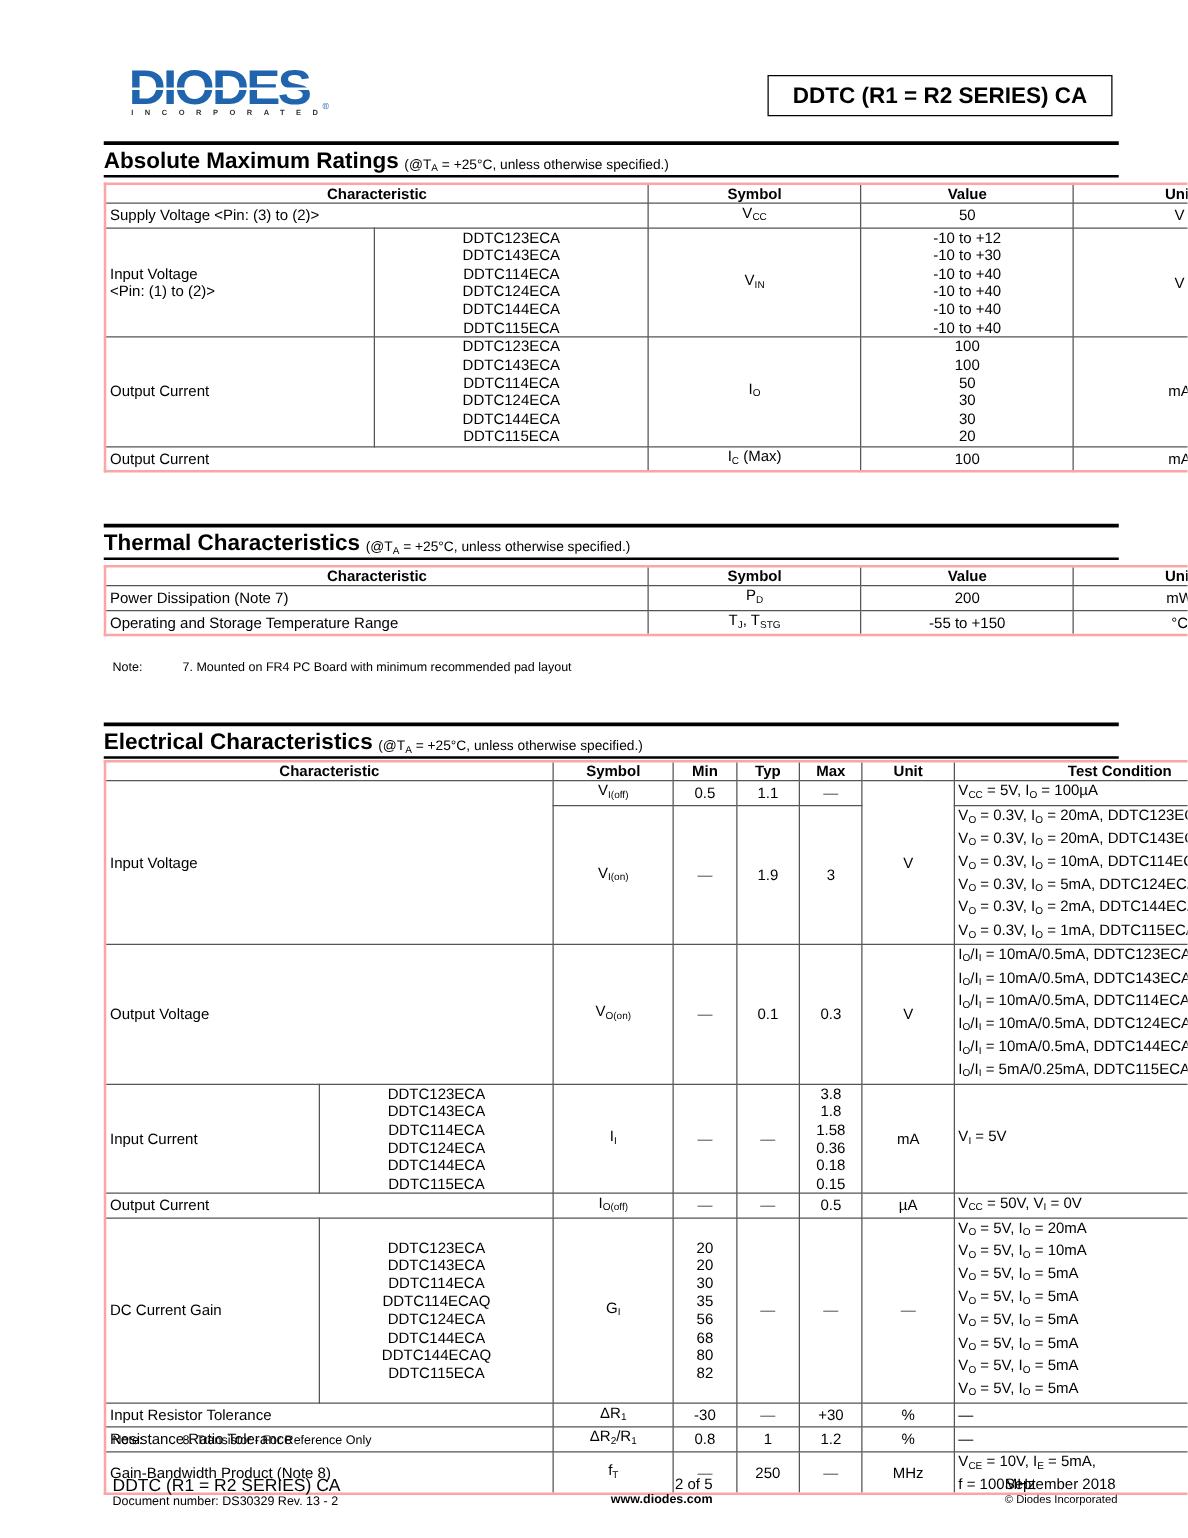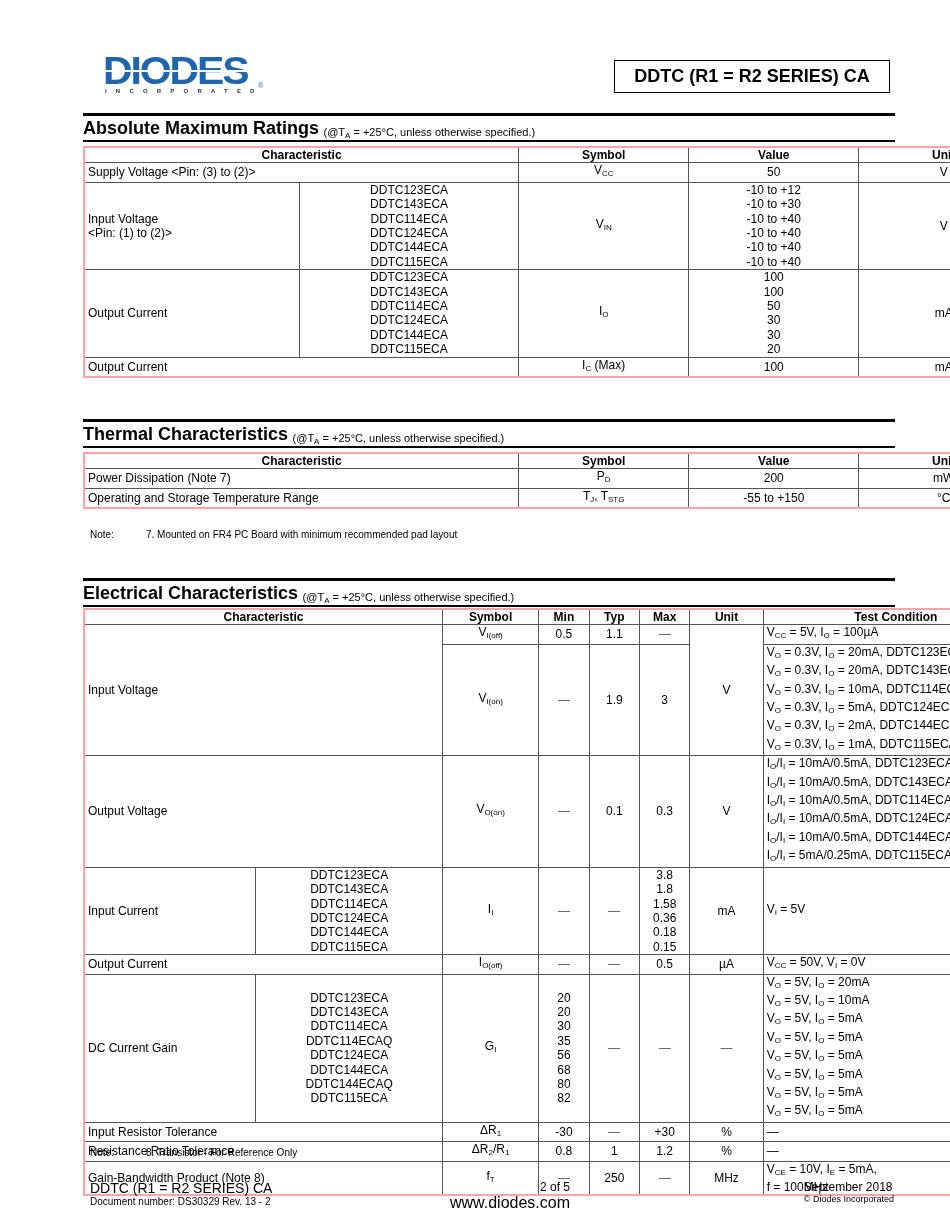--- a/index.html
+++ b/index.html
@@ -334,18 +334,18 @@
   <span>Note:</span>
   <span class="n2">8. Transistor - For Reference Only</span>
 </div>
 
 <div class="footer" style="left:90px;">
   <div style="font-size:14px;">DDTC (R1 = R2 SERIES) CA</div>
   <div>Document number: DS30329 Rev. 13 - 2</div>
 </div>
 <div class="footer" style="left:420px; width:150px; text-align:right;">
   <div style="font-size:12px;">2 of 5</div>
-  <div style="font-size:16px; font-weight:normal;">www.diodes.com</div>
+  <div style="font-size:10px; font-weight:bold;">www.diodes.com</div>
 </div>
 <div class="footer" style="right:56px; text-align:left;">
   <div style="font-size:12px;">September 2018</div>
   <div style="font-size:9px;">© Diodes Incorporated</div>
 </div>
 
 </body></html>

